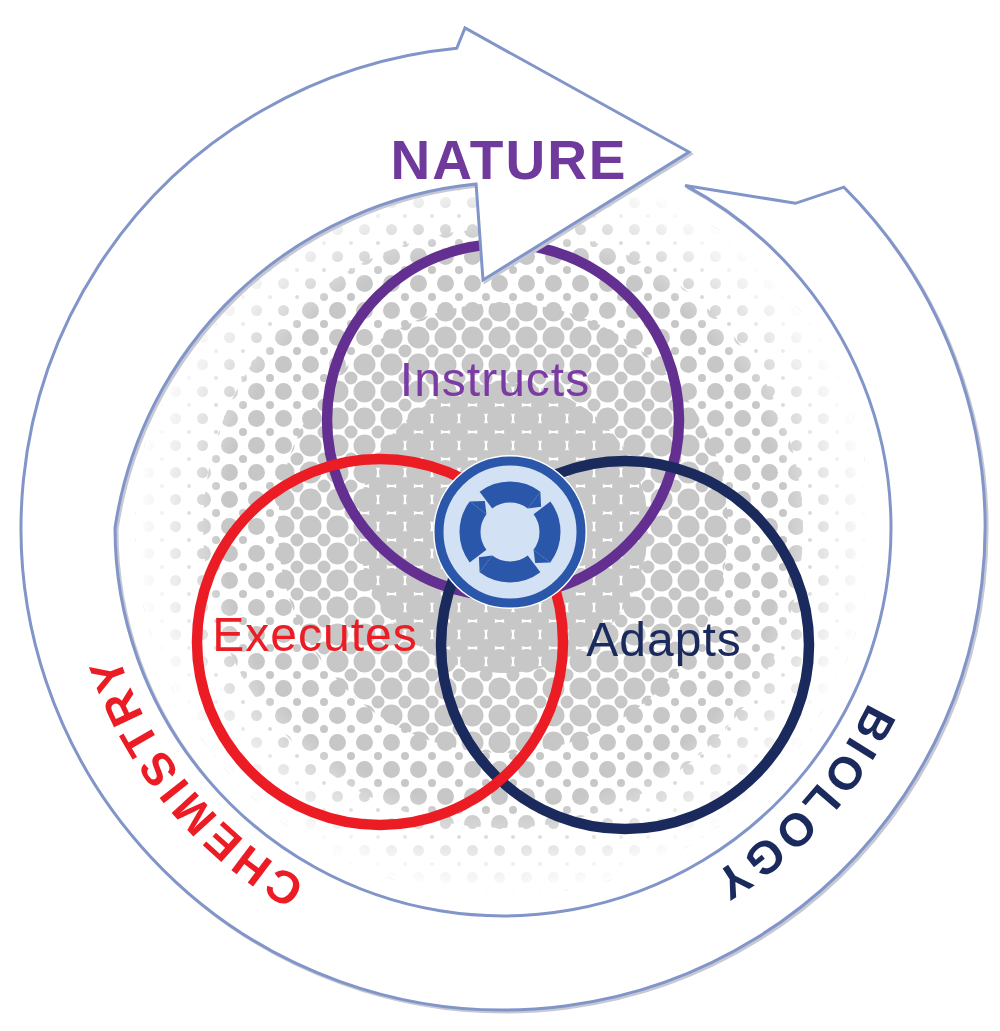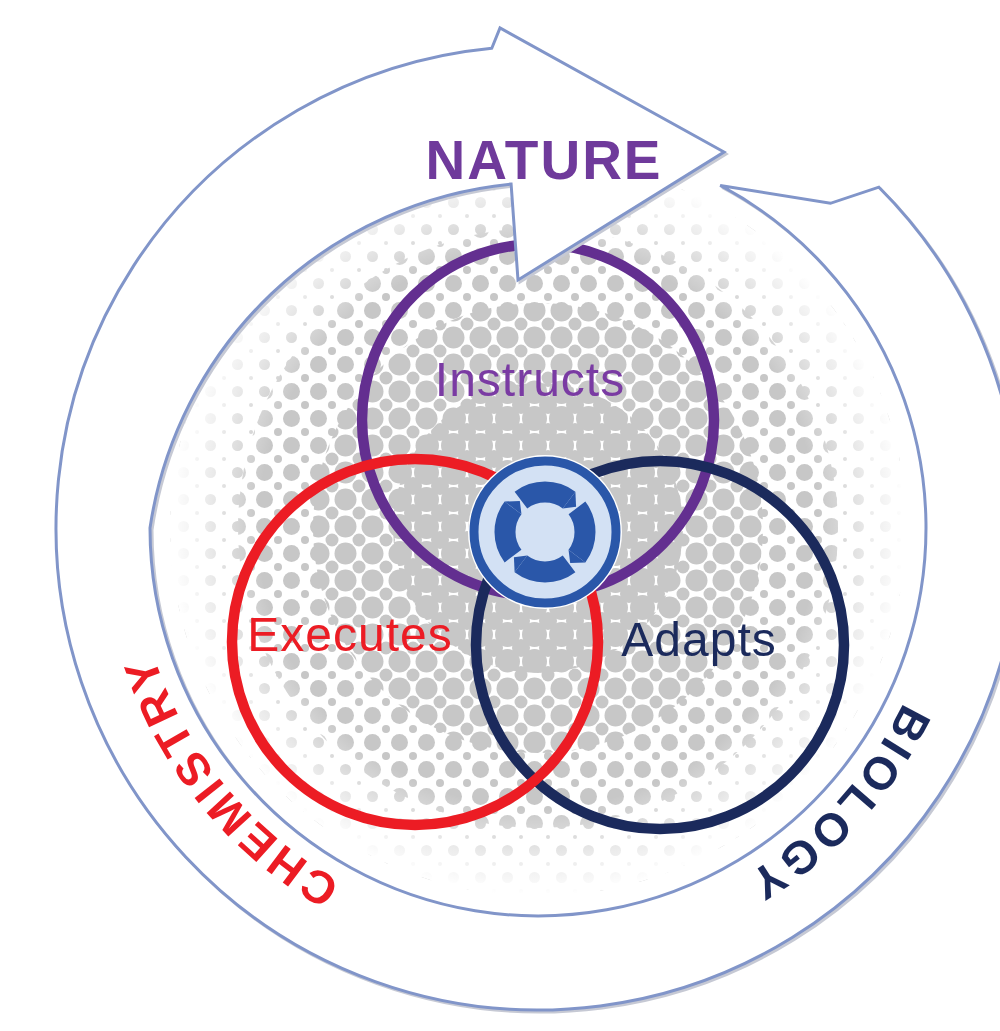--- a/index.html
+++ b/index.html
@@ -1,19 +1,18 @@
 <!DOCTYPE html>
 <html><head>
 <meta charset="utf-8">
 <style>
   html,body{margin:0;padding:0;background:#ffffff;}
   .stage{
     width:916px;height:1031px;position:relative;background:#ffffff;
     font-family:"Liberation Sans", sans-serif;
-    margin-left:35px;
   }
   svg{display:block;}
   .band-path{
     fill:#ffffff;stroke:#8195c9;stroke-width:3;stroke-linejoin:miter;
     filter:drop-shadow(2px 2px 0 #c6c9d4);
   }
   .venn{fill:none;stroke-width:10.5;}
   .venn-label{font-size:48px;font-weight:normal;text-anchor:middle;letter-spacing:1px;}
   .nature-label{font-size:55px;font-weight:bold;letter-spacing:2px;text-anchor:middle;}
   .curve-label{font-size:46px;letter-spacing:4px;}

